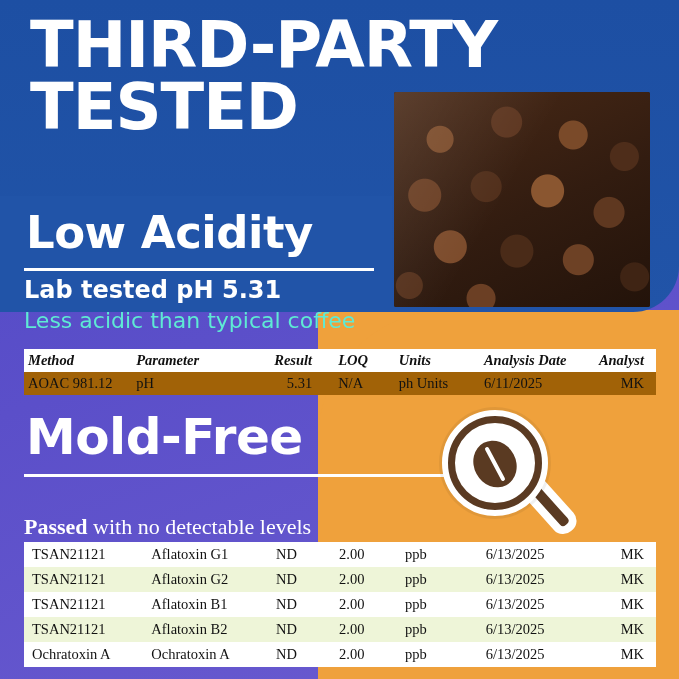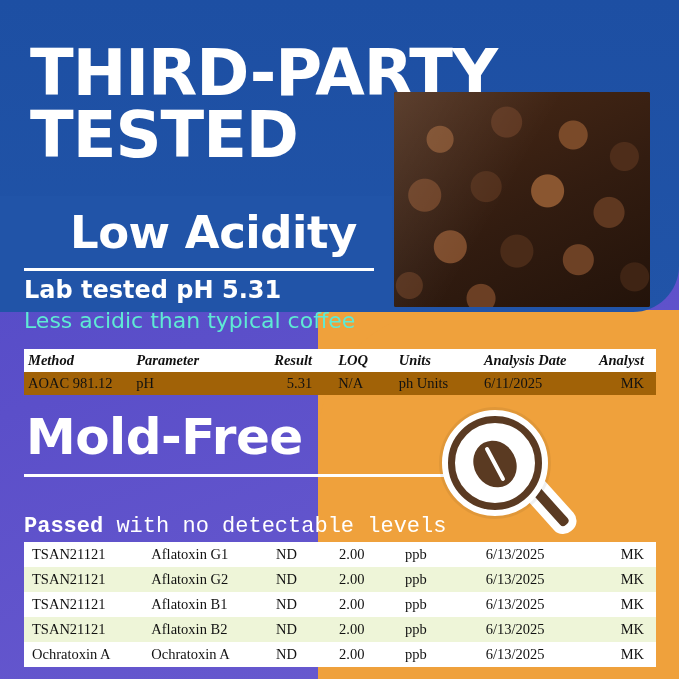--- a/index.html
+++ b/index.html
@@ -68,21 +68,21 @@
     left: 30px;
     top: 14px;
     width: 625px;
     color: #ffffff;
     font-weight: bold;
     font-size: 63px;
     line-height: 0.97;
     letter-spacing: -1px;
     font-family: "DejaVu Sans", sans-serif;
   }
-  .headline .l1 { display: block; font-size: 64px; margin-top: 28px; }
+  .headline .l1 { display: block; font-size: 64px; }
   .headline .l2 { display: block; font-size: 64px; }
 
   
   .photo {
     position: absolute;
     left: 394px;
     top: 92px;
     width: 256px;
     height: 215px;
     border-radius: 2px;
@@ -118,21 +118,20 @@
   
   .low-acidity-title {
     position: absolute;
     left: 26px;
     top: 206px;
     color: #ffffff;
     font-size: 45px;
     font-weight: bold;
     font-family: "DejaVu Sans", sans-serif;
     letter-spacing: -0.5px;
-    margin-left: 44px;
   }
   .rule-1 {
     position: absolute;
     left: 24px;
     top: 268px;
     width: 350px;
     height: 3px;
     background: #ffffff;
   }
   .sub-1 {
@@ -211,21 +210,21 @@
     font-size: 23px;
     font-weight: bold;
     font-family: "DejaVu Sans", sans-serif;
   }
   .sub-4 {
     position: absolute;
     left: 24px;
     top: 514px;
     color: #ffffff;
     font-size: 22px;
-    font-family: Liberation Mono, monospace;
+    font-family: Liberation Serif, serif;
   }
   .sub-4 b { font-weight: bold; }
 
   
   .magnifier {
     position: absolute;
     left: 432px;
     top: 404px;
     width: 160px;
     height: 160px;

